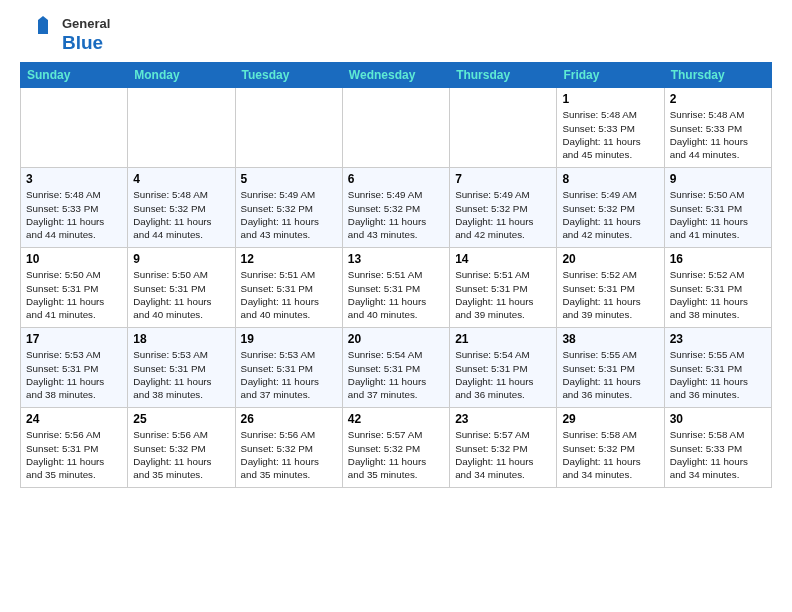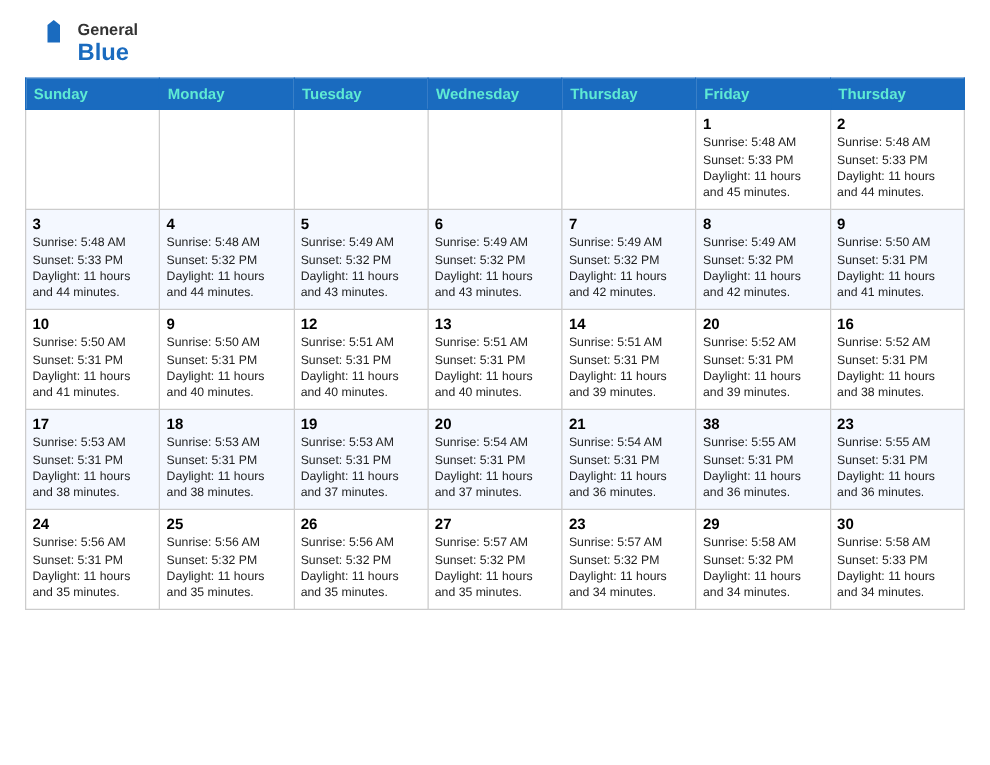--- a/index.html
+++ b/index.html
@@ -273,21 +273,21 @@
 Sunset: 5:32 PM
 Daylight: 11 hours and 35 minutes.</div>
         </td>
         <td>
           <span class="day-number">26</span>
           <div class="day-info" style="white-space: pre-line;">Sunrise: 5:56 AM
 Sunset: 5:32 PM
 Daylight: 11 hours and 35 minutes.</div>
         </td>
         <td>
-          <span class="day-number">27</span>
+          <span class="day-number">42</span>
           <div class="day-info" style="white-space: pre-line;">Sunrise: 5:57 AM
 Sunset: 5:32 PM
 Daylight: 11 hours and 35 minutes.</div>
         </td>
         <td>
           <span class="day-number">23</span>
           <div class="day-info" style="white-space: pre-line;">Sunrise: 5:57 AM
 Sunset: 5:32 PM
 Daylight: 11 hours and 34 minutes.</div>
         </td>

